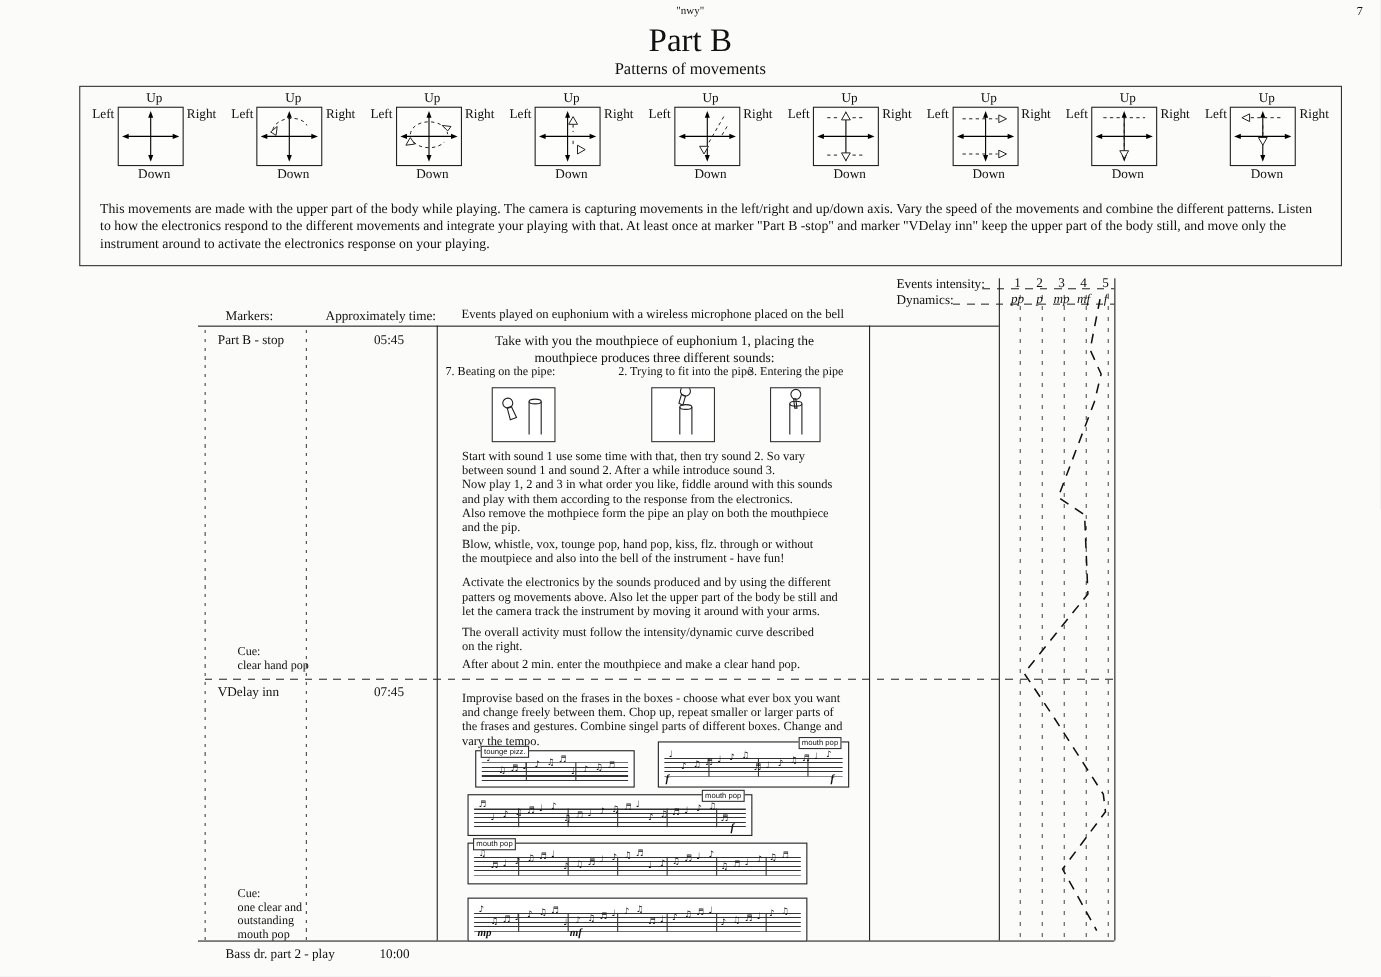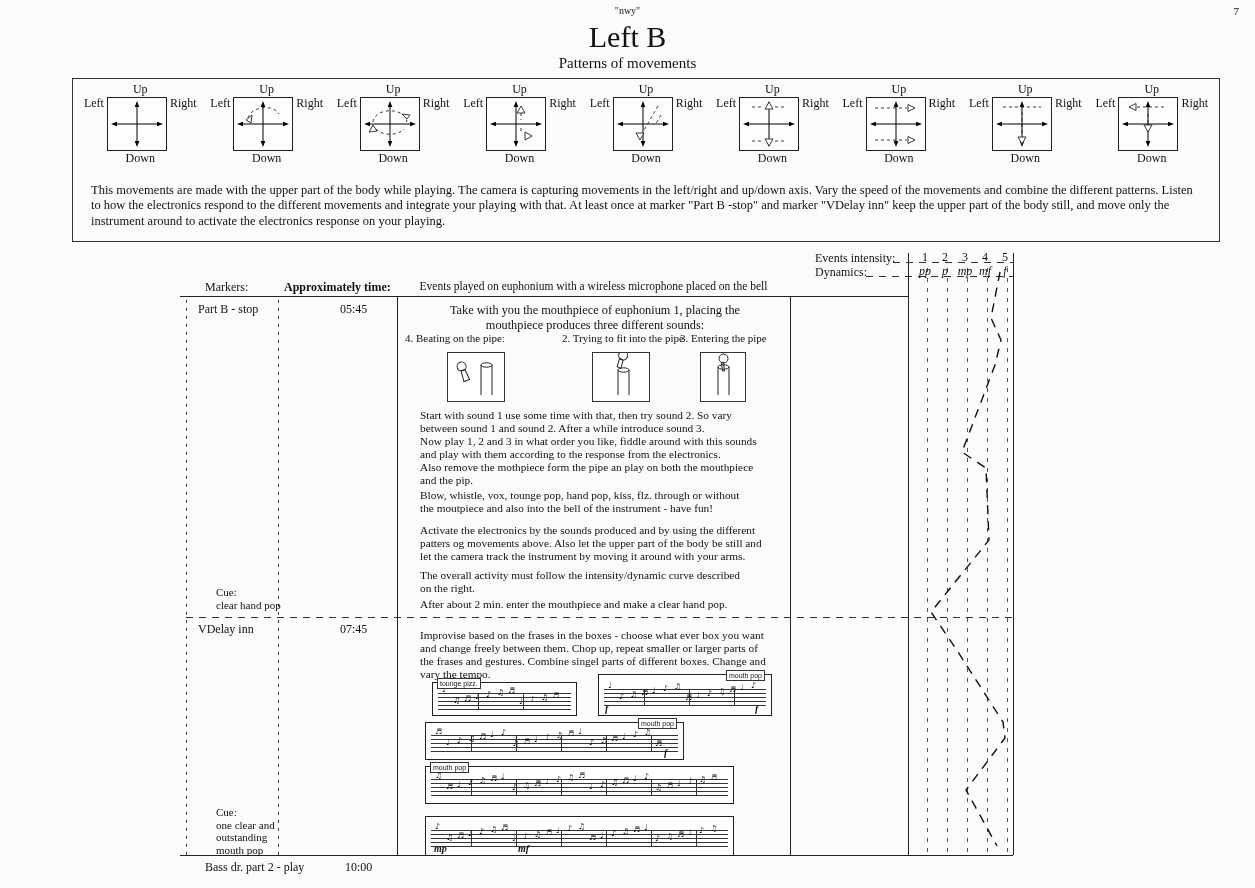--- a/index.html
+++ b/index.html
@@ -42,21 +42,21 @@
   .barln{position:absolute;width:1px;background:#333;}
   .mdyn{position:absolute;}
 </style>
 </head>
 <body>
 
 <div class="page">
 
   <div class="abs quote">"nwy"</div>
   <div class="abs pageno">7</div>
-  <div class="abs title">Left B</div>
+  <div class="abs title">Part B</div>
   <div class="abs subtitle">Patterns of movements</div>
 
   <div class="abs patterns-box">
     <div id="patterns-row" class="patterns-row">
         <div class="pcell">
           <div>Up</div>
           <div class="pmid">
             <span>Left</span>
             <svg class="psq" viewBox="0 0 58 52">
               <line class="solid" x1="8" y1="26" x2="50" y2="26"></line>
@@ -233,21 +233,21 @@
   </div>
 
   <div class="abs lbl12" style="left:815px;top:251px;">Events intensity:</div>
   <div class="abs hdash" style="left:893px;top:262px;width:120px;"></div>
   <div class="abs lbl12" style="left:815px;top:265px;">Dynamics:</div>
   <div class="abs hdash" style="left:866px;top:276px;width:147px;"></div>
   <div id="intensity-nums"></div>
   <div id="dyn-nums"></div>
 
   <div class="abs lbl12" style="left:205px;top:280px;">Markers:</div>
-  <div class="abs lbl12" style="left:284px;top:280px;font-weight:bold;">Approximately time:</div>
+  <div class="abs lbl12" style="left:296px;top:280px;">Approximately time:</div>
   <div class="abs evhdr" style="left:397px;top:280px;width:393px;">Events played on euphonium with a wireless microphone placed on the bell</div>
 
   <div class="abs hline" style="left:180px;top:296px;width:728px;"></div>
   <div class="abs hline" style="left:180px;top:855px;width:833px;"></div>
   <div class="abs hdash" style="left:186px;top:617px;width:827px;"></div>
   <div class="abs vdash" style="left:186px;top:300px;height:555px;"></div>
   <div class="abs vdash" style="left:278px;top:300px;height:555px;"></div>
   <div class="abs vline" style="left:397px;top:296px;height:559px;"></div>
   <div class="abs vline" style="left:790px;top:296px;height:559px;"></div>
   <div class="abs vline" style="left:908px;top:253px;height:602px;"></div>
@@ -270,21 +270,21 @@
   <div class="abs lbl12" style="left:340px;top:622px;text-align:center;">07:45</div>
   <div class="abs cue pre" style="left:216px;top:806px;">Cue:
 one clear and
 outstanding
 mouth pop</div>
   <div class="abs lbl12" style="left:205px;top:860px;">Bass dr. part 2 - play</div>
   <div class="abs lbl12" style="left:345px;top:860px;">10:00</div>
 
   <div class="abs intro-txt pre ctr" style="left:425px;top:303px;width:340px;">Take with you the mouthpiece of euphonium 1, placing the
 mouthpiece produces three different sounds:</div>
-  <div class="abs lbl11" style="left:405px;top:332px;">4. Beating on the pipe:</div>
+  <div class="abs lbl11" style="left:405px;top:332px;">7. Beating on the pipe:</div>
   <div class="abs lbl11" style="left:562px;top:332px;">2. Trying to fit into the pipe</div>
   <div class="abs lbl11" style="left:680px;top:332px;">3. Entering the pipe</div>
   <div class="abs sndbox" style="left:447px;top:352px;width:56px;height:48px;"><svg width="100%" height="100%" viewBox="0 0 56 48" fill="none" stroke="#222" stroke-width="1">
         <line x1="33" y1="12" x2="33" y2="42"></line>
         <line x1="44" y1="12" x2="44" y2="42"></line>
         <ellipse cx="38.5" cy="12" rx="5.5" ry="2.2"></ellipse>
         <g transform="rotate(-20 16 20)">
           <circle cx="16" cy="13" r="4.5"></circle>
           <path d="M14 17 L13 28 L19 28 L18 17 Z"></path>
         </g>

